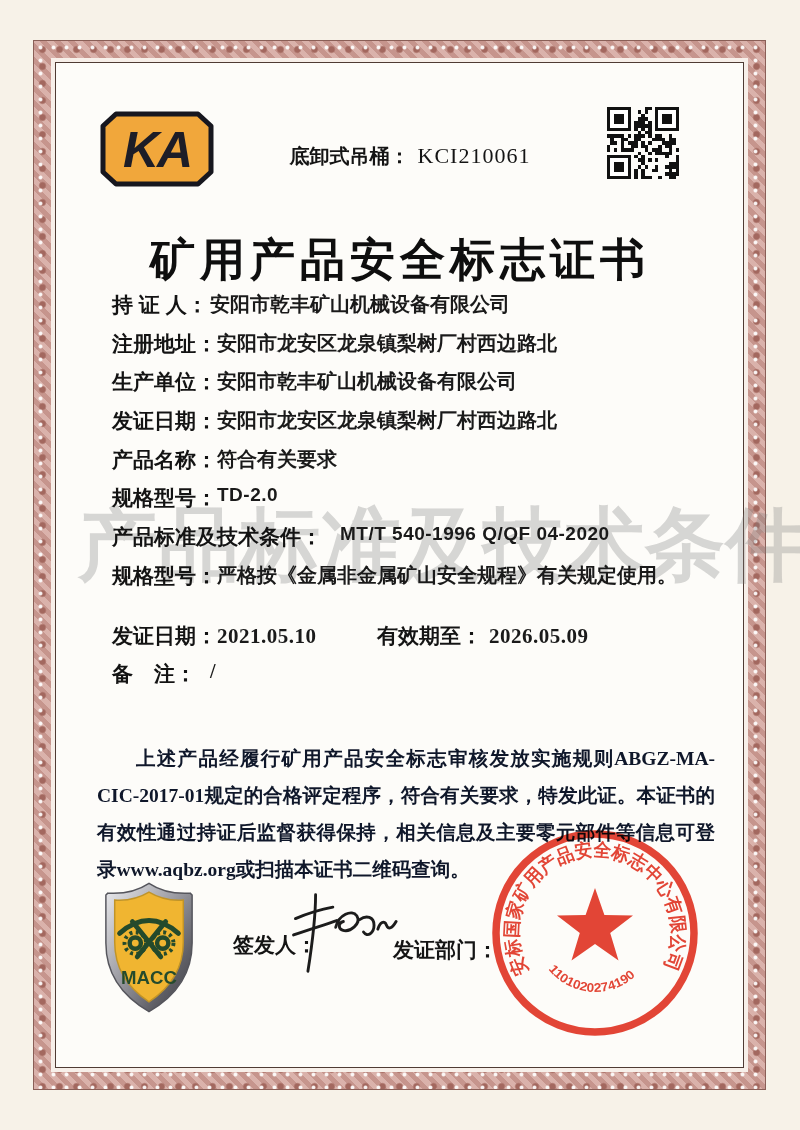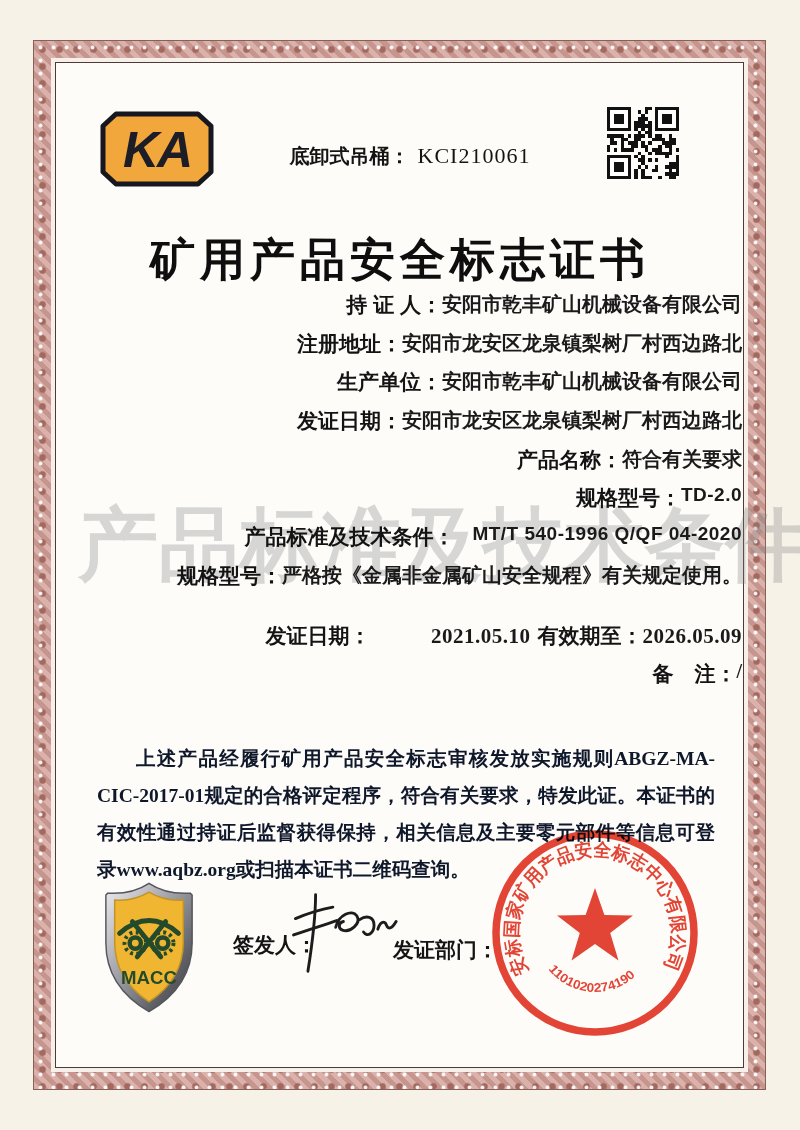--- a/index.html
+++ b/index.html
@@ -21,21 +21,21 @@
              color:rgba(125,125,125,.30);letter-spacing:1px;white-space:nowrap;}
   .ka{position:absolute;left:100px;top:111px;}
   .qr{position:absolute;left:607px;top:107px;}
   .mark-line{position:absolute;left:235px;top:143px;width:350px;text-align:center;white-space:nowrap;}
   .mark-label{font-weight:700;font-size:20px;}
   .mark-number{font-family:"Liberation Serif","DejaVu Serif",serif;font-size:22px;margin-left:8px;letter-spacing:1px;margin-top:14px;}
   .title{position:absolute;left:0;right:0;top:200px;text-align:center;
          font-family:"Liberation Serif","DejaVu Serif",serif;font-weight:900;font-size:45px;
          letter-spacing:5px;color:#0e0e0e;margin-top:30px;}
   .fields{position:absolute;left:112px;top:291px;right:58px;}
-  .row{height:38.7px;white-space:nowrap;text-align:right;}
+  .row{height:38.7px;white-space:nowrap;}
   .row .lb{display:inline-block;min-width:98px;font-weight:700;font-size:21px;color:#131313;vertical-align:top;}
   .row.long .lb{min-width:0;margin-right:18px;}
   .val{font-family:"Liberation Serif","DejaVu Serif",serif;font-weight:700;font-size:20px;color:#1a1a1a;}
   .val.latin{font-family:"Liberation Sans","DejaVu Sans",sans-serif;letter-spacing:.5px;font-size:19px;}
   .val.date{font-size:21px;letter-spacing:.5px;}
   .row.dates{margin-top:21px;}
   .row.dates .v1{display:inline-block;width:160px;}
   .row.dates .lb2{display:inline-block;width:112px;font-weight:700;font-size:21px;}
   .statement{position:absolute;left:97px;top:740px;width:618px;
              font-family:"Liberation Serif","DejaVu Serif",serif;font-weight:700;font-size:19.5px;

